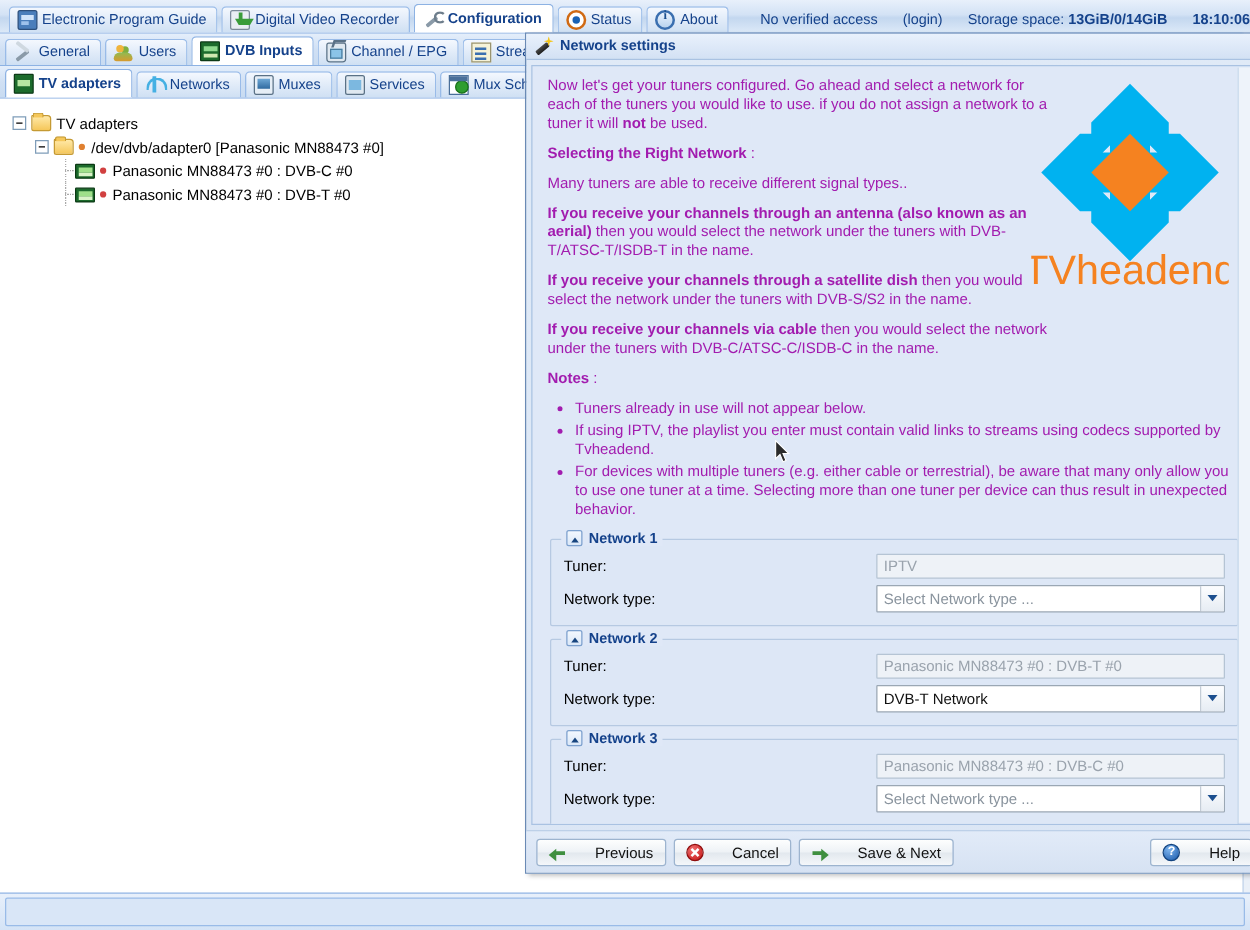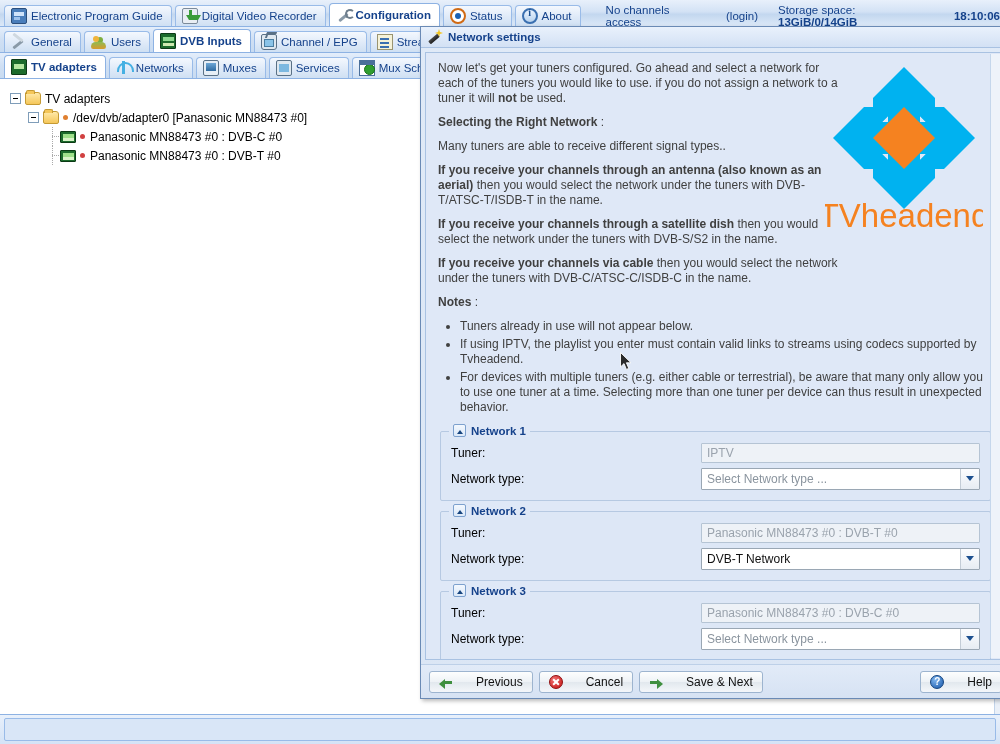--- a/index.html
+++ b/index.html
@@ -152,21 +152,21 @@
   .ic-magic:after{content:"";position:absolute;right:0px;top:0px;width:8px;height:8px;background:#f5c518;clip-path:polygon(50% 0,61% 39%,100% 50%,61% 61%,50% 100%,39% 61%,0 50%,39% 39%);}
 
   .dlg-body {
     flex: 1 1 auto; margin: 4px; border: 1px solid #a9c2e2;
     background: #dfe8f7; overflow: hidden; position: relative;
     padding: 8px 12px 6px 12px;
   }
   .dlg-scroll { position:absolute; right:1px; top:1px; bottom:1px; width:14px; background:#eef3fa; border-left:1px solid #c5d7ec; }
   .dlg-scroll .thumb { position:absolute; top:0; left:1px; right:1px; height:0; }
 
-  .htmltext { color: #404040; font-size: 12px; line-height: 15px; width: 400px; }
+  .htmltext { color: #a21caf; font-size: 12px; line-height: 15px; width: 400px; }
   .htmltext p { margin: 0 0 9px 0; }
   .htmltext b { font-weight: bold; }
   .htmltext ul { margin: 2px 0 16px 0; padding-left: 22px; width: 550px; }
   .htmltext li { margin-bottom: 3px; line-height: 15px; }
 
   .logo {
     position: absolute; right: 22px; top: 6px; width: 158px; height: 175px;
   }
   .logo svg { display:block; }
 
@@ -274,21 +274,21 @@
     </div>
     <div class="tab">
       <span class="ic ic-status"></span>
       <span>Status</span>
     </div>
     <div class="tab">
       <span class="ic ic-about"></span>
       <span>About</span>
     </div>
     <div class="statusinfo">
-      <span>No channels access</span>
+      <span>No verified access</span>
       <span class="lk">(login)</span>
       <span>
         <span>Storage space:</span>
         <b>13GiB/0/14GiB</b>
       </span>
       <b>18:10:06</b>
     </div>
   </div>
 
   <div class="tabstrip row2">

